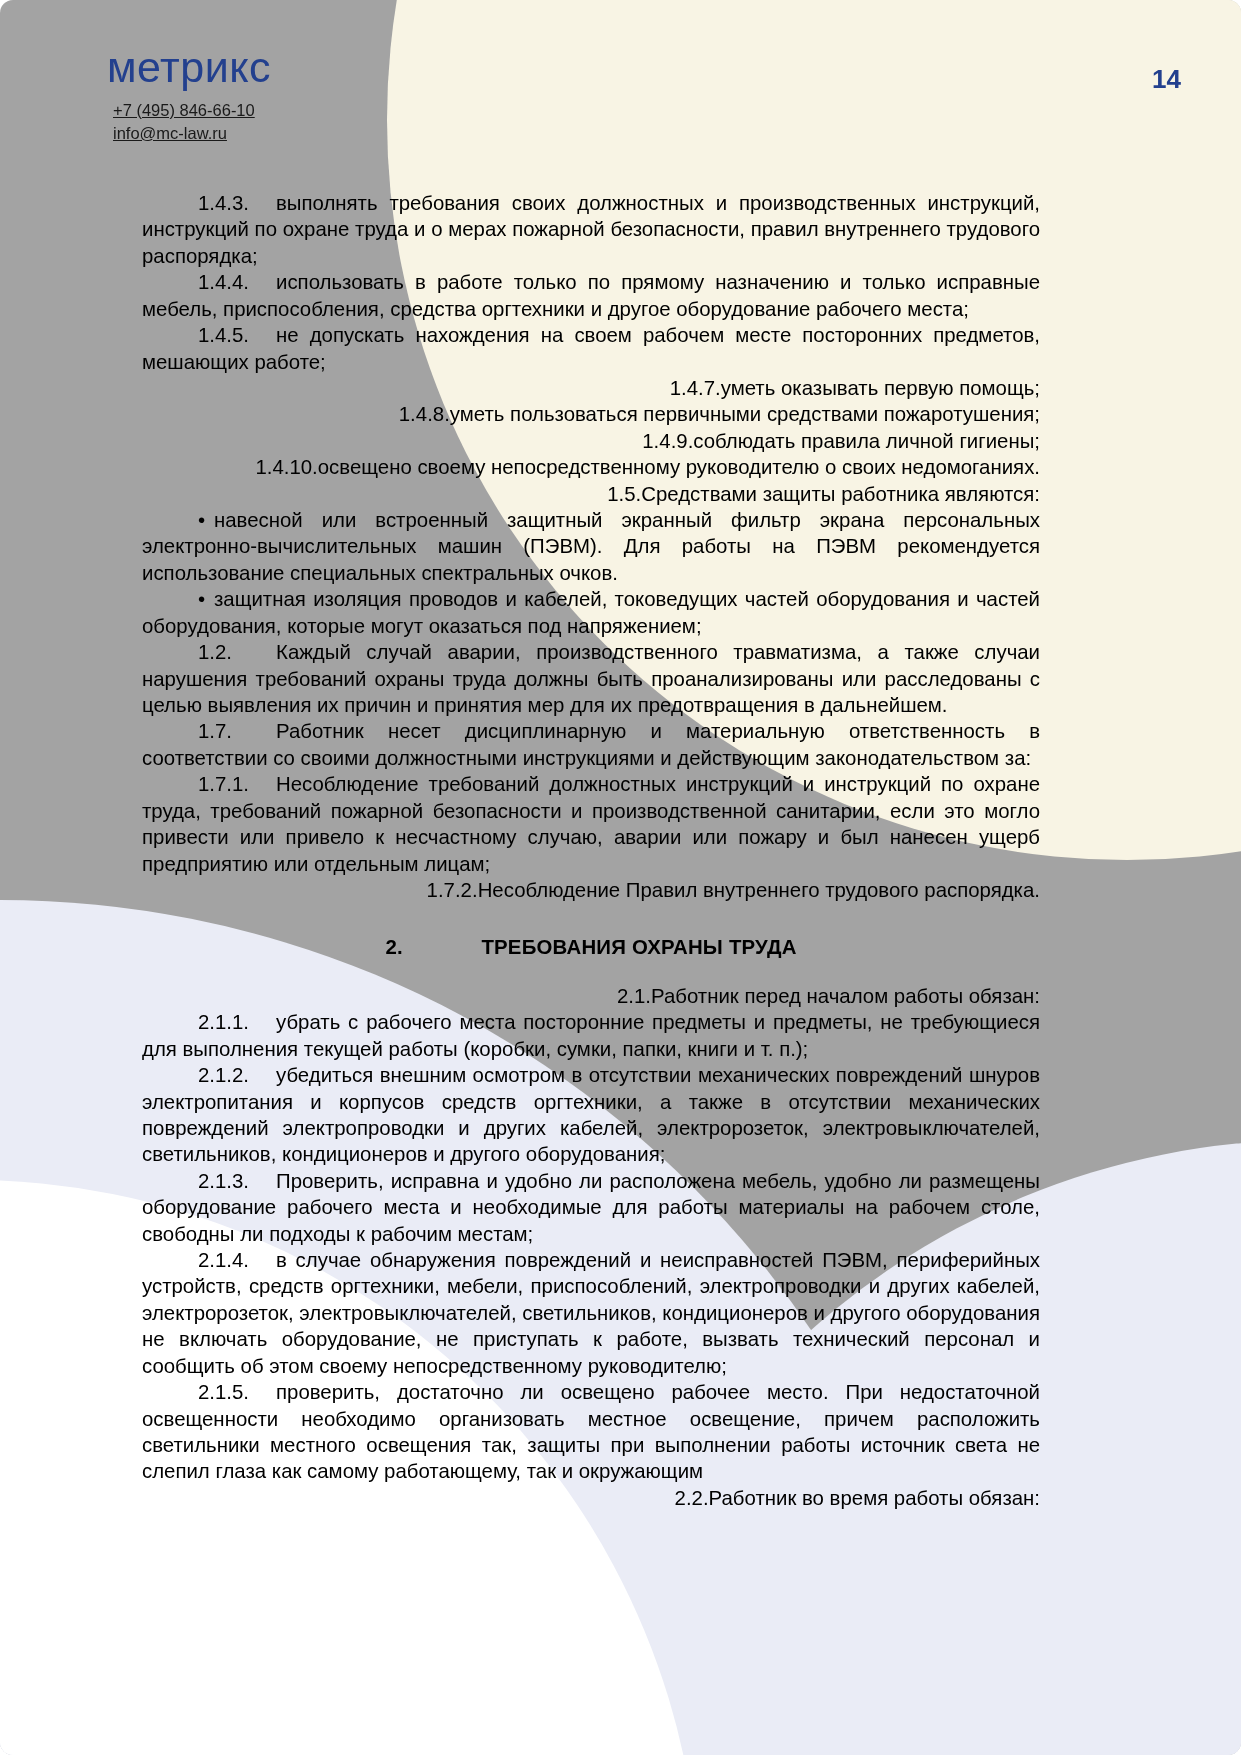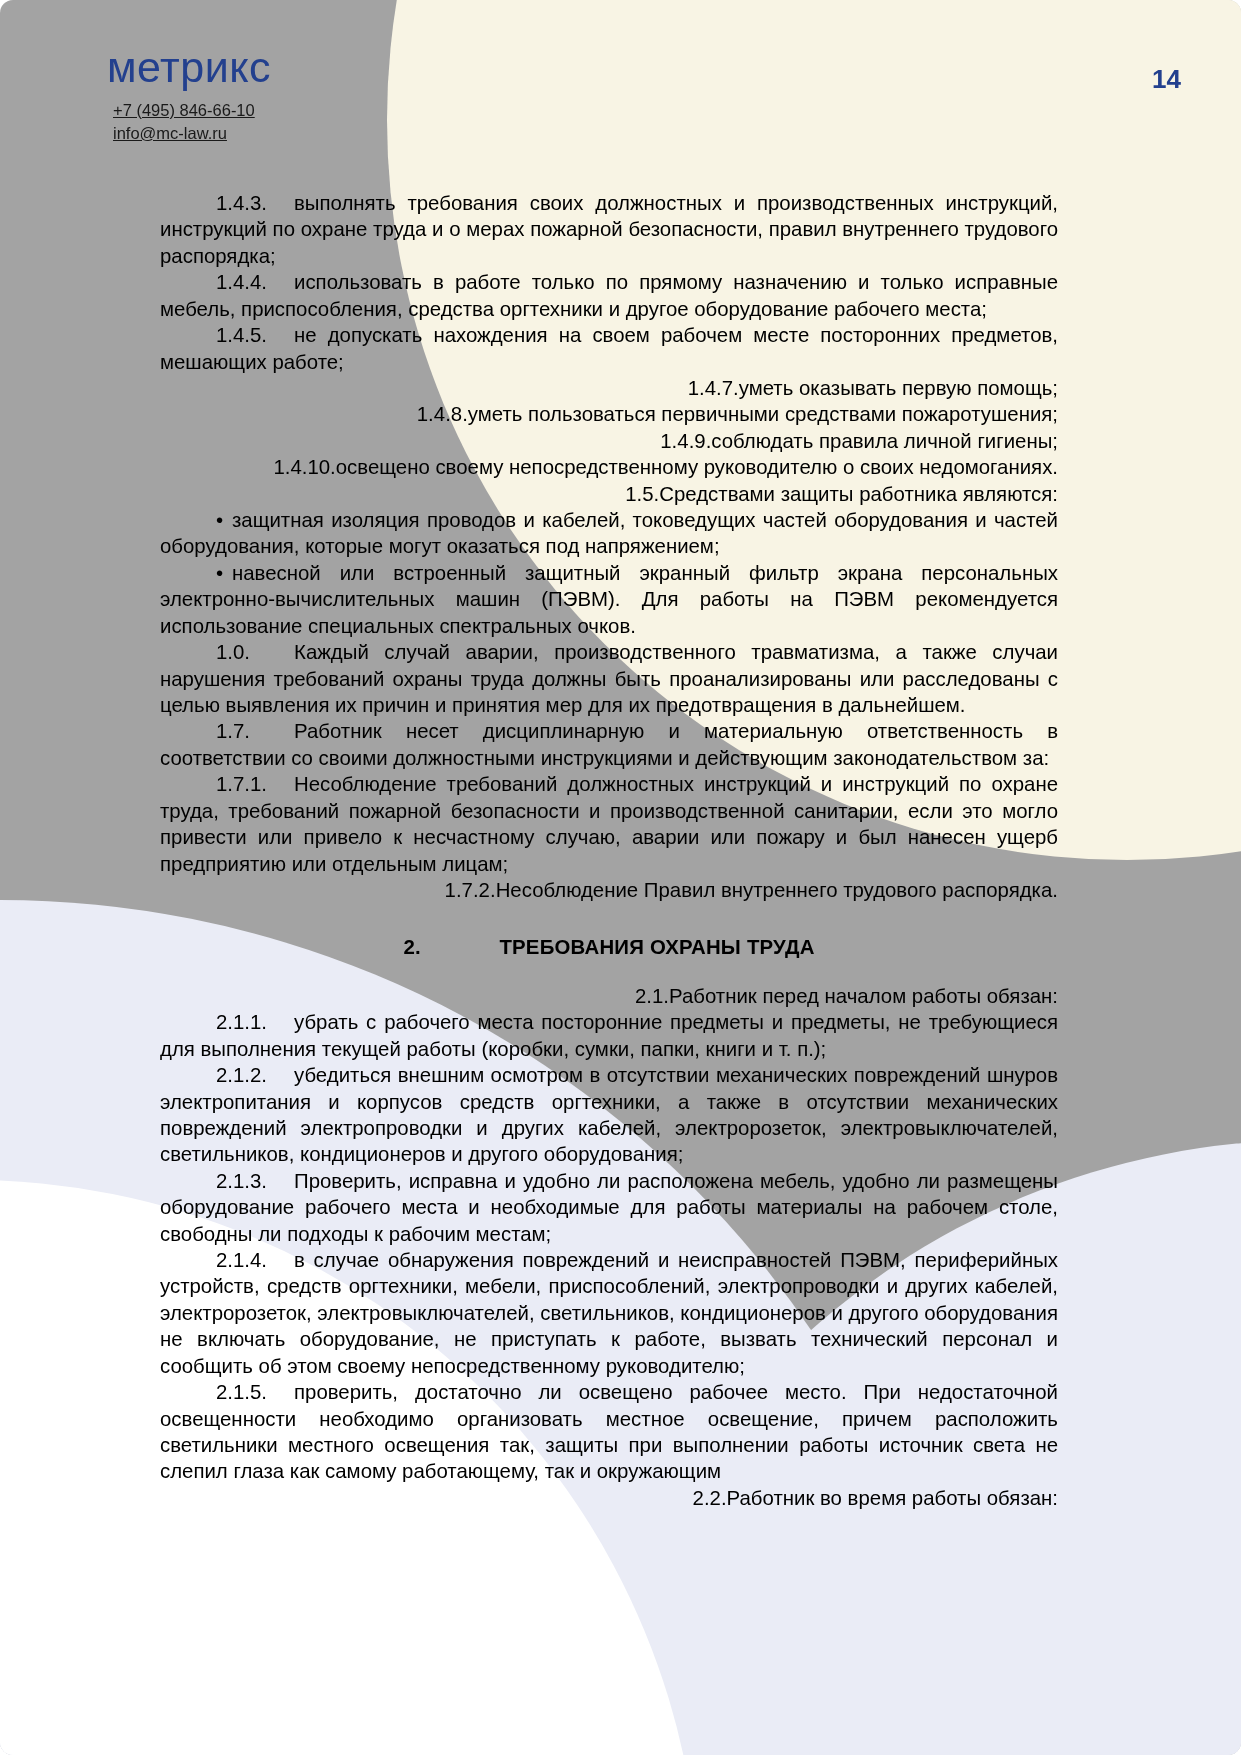--- a/index.html
+++ b/index.html
@@ -119,21 +119,21 @@
     right: 60px;
     top: 64px;
     font-size: 26px;
     font-weight: bold;
     color: #23408e;
   }
 
   
   .doc-body {
     position: absolute;
-    left: 160px;
+    left: 142px;
     top: 190px;
     width: 898px;
     font-size: 20.4px;
     line-height: 1.295;
     color: #000000;
     text-align: justify;
     text-justify: inter-word;
   }
   .para {
     margin: 0;
@@ -218,25 +218,25 @@
       <p class="para last-line-full"><span class="num">1.4.7.</span><span>уметь оказывать первую помощь;</span></p>
 
       <p class="para last-line-full"><span class="num">1.4.8.</span><span>уметь пользоваться первичными средствами пожаротушения;</span></p>
 
       <p class="para last-line-full"><span class="num">1.4.9.</span><span>соблюдать правила личной гигиены;</span></p>
 
       <p class="para last-line-full"><span class="num-wide">1.4.10.</span><span>освещено своему непосредственному руководителю о своих недомоганиях.</span></p>
 
       <p class="para last-line-full"><span class="num">1.5.</span><span>Средствами защиты работника являются:</span></p>
 
+      <p class="bullet-para"><span class="bullet-mark">•</span><span>навесной или встроенный защитный экранный фильтр экрана персональных электронно-вычислительных машин (ПЭВМ). Для работы на ПЭВМ рекомендуется использование специальных спектральных очков.</span></p>
+
       <p class="bullet-para"><span class="bullet-mark">•</span><span>защитная изоляция проводов и кабелей, токоведущих частей оборудования и частей оборудования, которые могут оказаться под напряжением;</span></p>
 
-      <p class="bullet-para"><span class="bullet-mark">•</span><span>навесной или встроенный защитный экранный фильтр экрана персональных электронно-вычислительных машин (ПЭВМ). Для работы на ПЭВМ рекомендуется использование специальных спектральных очков.</span></p>
-
-      <p class="para"><span class="num">1.0.</span><span>Каждый случай аварии, производственного травматизма, а также случаи нарушения требований охраны труда должны быть проанализированы или расследованы с целью выявления их причин и принятия мер для их предотвращения в дальнейшем.</span></p>
+      <p class="para"><span class="num">1.2.</span><span>Каждый случай аварии, производственного травматизма, а также случаи нарушения требований охраны труда должны быть проанализированы или расследованы с целью выявления их причин и принятия мер для их предотвращения в дальнейшем.</span></p>
 
       <p class="para"><span class="num">1.7.</span><span>Работник несет дисциплинарную и материальную ответственность в соответствии со своими должностными инструкциями и действующим законодательством за:</span></p>
 
       <p class="para"><span class="num">1.7.1.</span><span>Несоблюдение требований должностных инструкций и инструкций по охране труда, требований пожарной безопасности и производственной санитарии, если это могло привести или привело к несчастному случаю, аварии или пожару и был нанесен ущерб предприятию или отдельным лицам;</span></p>
 
       <p class="para last-line-full"><span class="num">1.7.2.</span><span>Несоблюдение Правил внутреннего трудового распорядка.</span></p>
 
       <div class="spacer-md"></div>
 
       <p class="heading-2"><span class="heading-num">2.</span><span>ТРЕБОВАНИЯ ОХРАНЫ ТРУДА</span></p>

